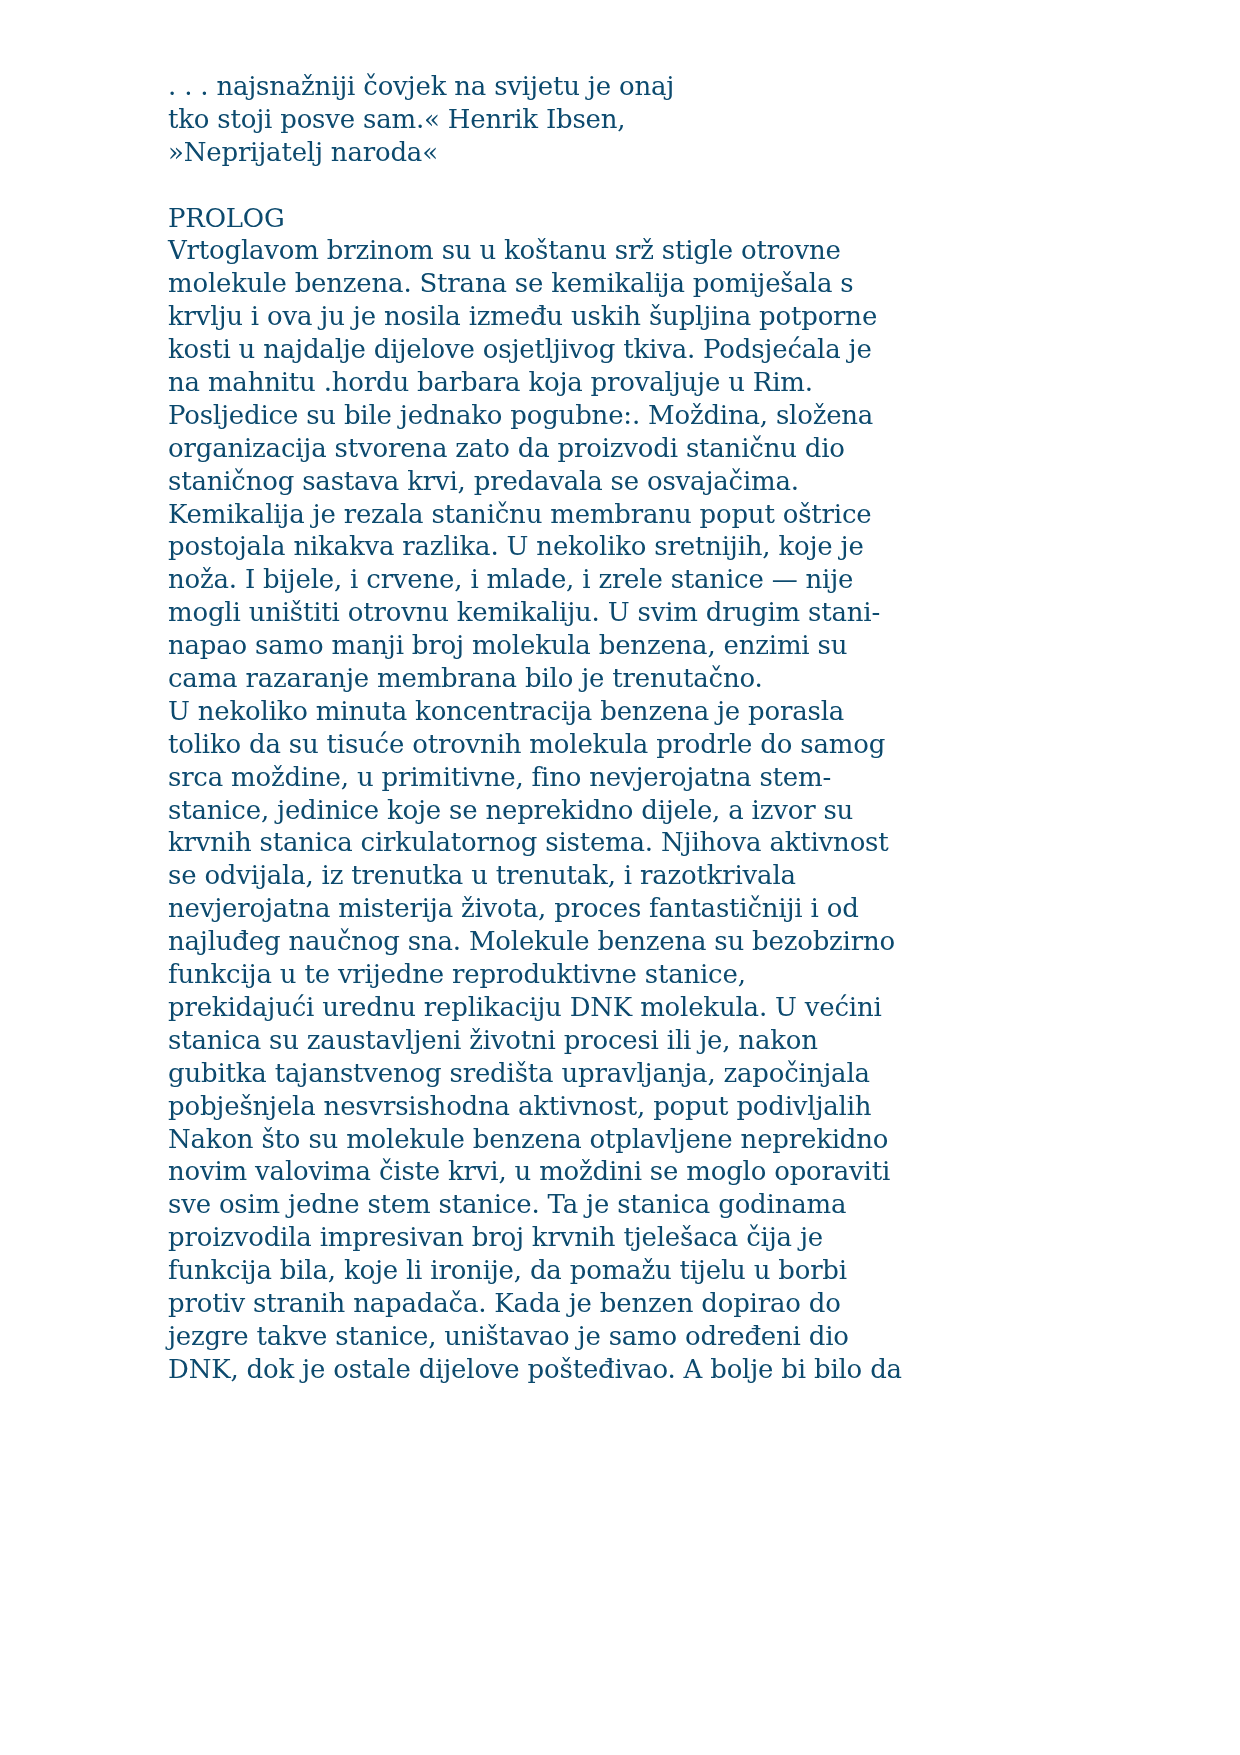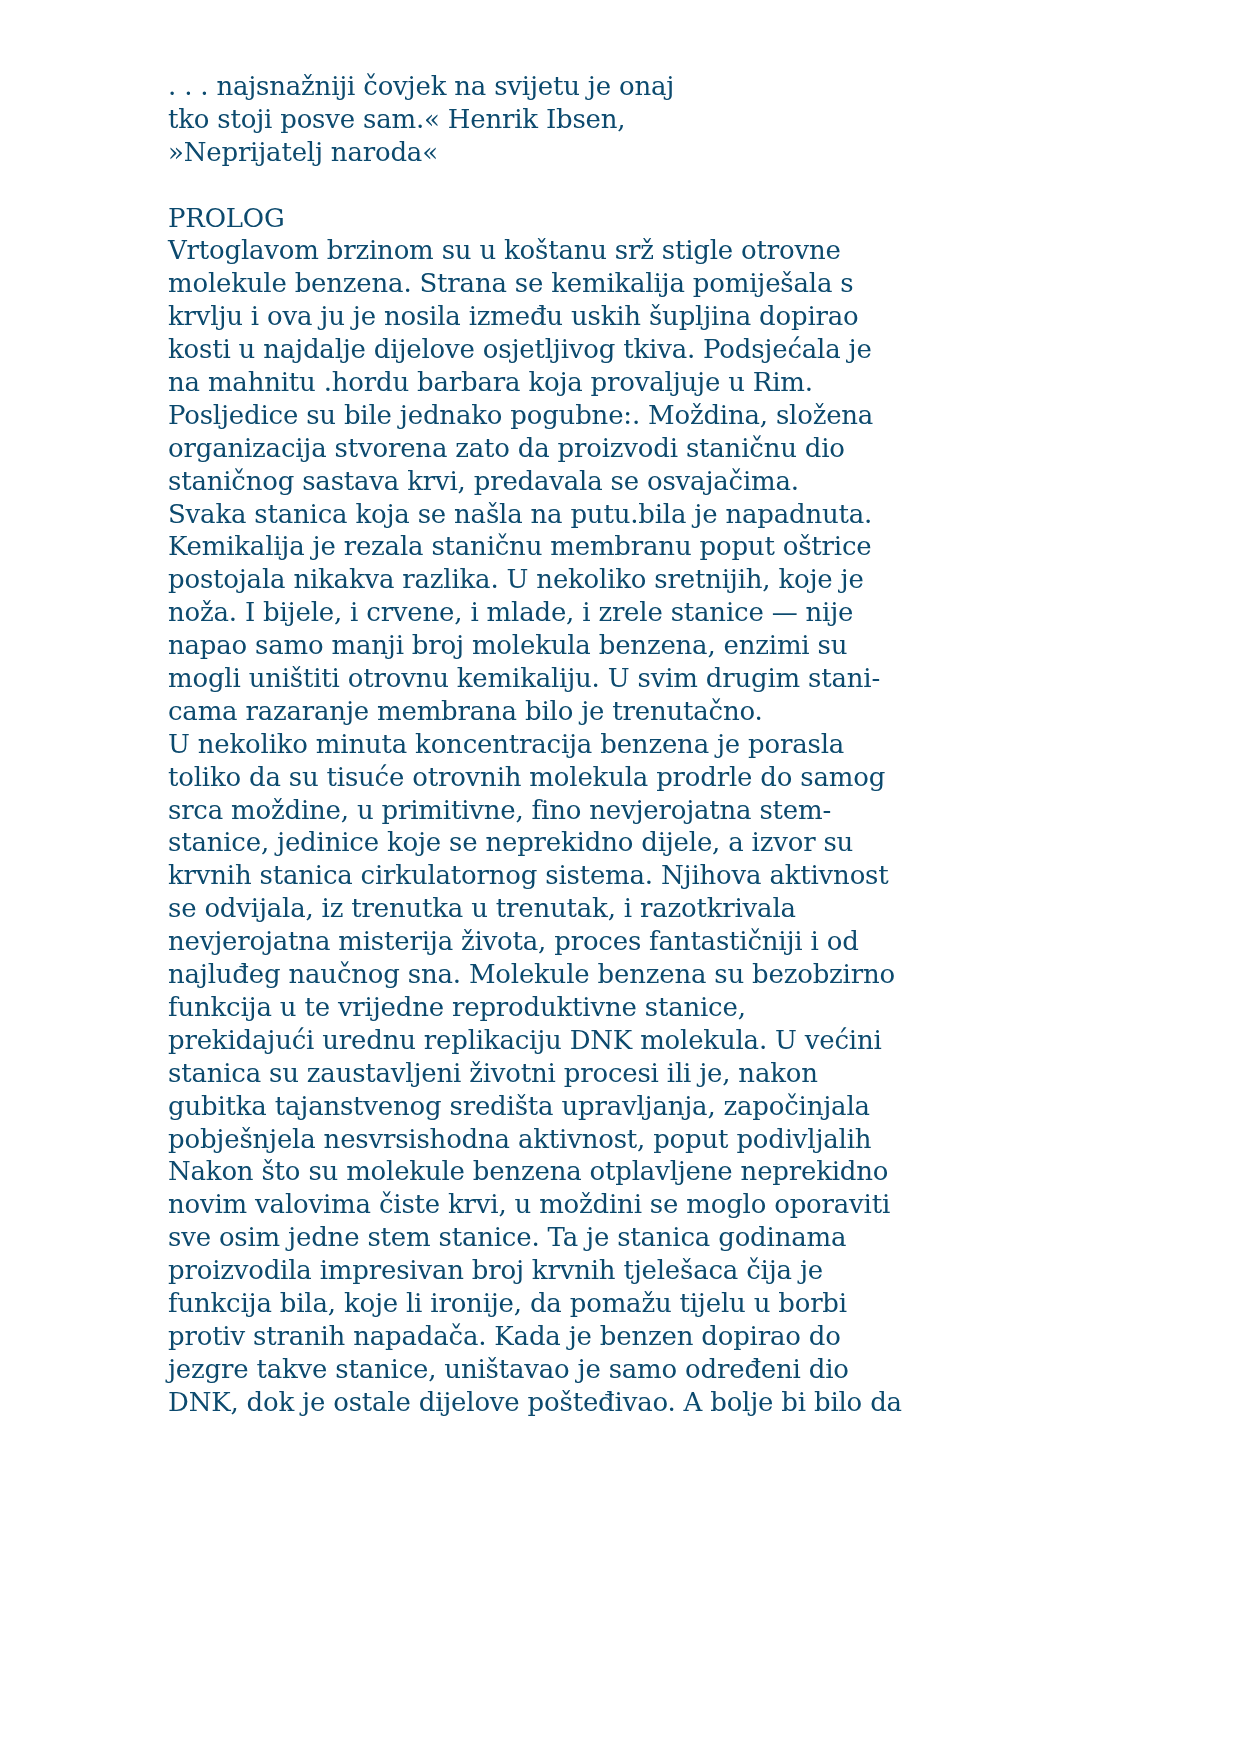--- a/index.html
+++ b/index.html
@@ -42,32 +42,31 @@
     <span class="line">. . . najsnažniji čovjek na svijetu je onaj</span>
     <span class="line">tko stoji posve sam.« Henrik Ibsen,</span>
     <span class="line">»Neprijatelj naroda«</span>
   </div>
   <span class="gap"></span>
   <div>
     <span class="line">PROLOG</span>
     <div>
       <span class="line">Vrtoglavom brzinom su u koštanu srž stigle otrovne</span>
       <span class="line">molekule benzena. Strana se kemikalija pomiješala s</span>
-      <span class="line">krvlju i ova ju je nosila između uskih šupljina dopirao</span>
+      <span class="line">krvlju i ova ju je nosila između uskih šupljina potporne</span>
       <span class="line">kosti u najdalje dijelove osjetljivog tkiva. Podsjećala je</span>
       <span class="line">na mahnitu .hordu barbara koja provaljuje u Rim.</span>
       <span class="line">Posljedice su bile jednako pogubne:. Moždina, složena</span>
       <span class="line">organizacija stvorena zato da proizvodi staničnu dio</span>
       <span class="line">staničnog sastava krvi, predavala se osvajačima.</span>
-      <span class="line">Svaka stanica koja se našla na putu.bila je napadnuta.</span>
       <span class="line">Kemikalija je rezala staničnu membranu poput oštrice</span>
       <span class="line">postojala nikakva razlika. U nekoliko sretnijih, koje je</span>
       <span class="line">noža. I bijele, i crvene, i mlade, i zrele stanice — nije</span>
+      <span class="line">mogli uništiti otrovnu kemikaliju. U svim drugim stani-</span>
       <span class="line">napao samo manji broj molekula benzena, enzimi su</span>
-      <span class="line">mogli uništiti otrovnu kemikaliju. U svim drugim stani-</span>
       <span class="line">cama razaranje membrana bilo je trenutačno.</span>
       <span class="line">U nekoliko minuta koncentracija benzena je porasla</span>
       <span class="line">toliko da su tisuće otrovnih molekula prodrle do samog</span>
       <span class="line">srca moždine, u primitivne, fino nevjerojatna stem-</span>
       <span class="line">stanice, jedinice koje se neprekidno dijele, a izvor su</span>
       <span class="line">krvnih stanica cirkulatornog sistema. Njihova aktivnost</span>
       <span class="line">se odvijala, iz trenutka u trenutak, i razotkrivala</span>
       <span class="line">nevjerojatna misterija života, proces fantastičniji i od</span>
       <span class="line">najluđeg naučnog sna. Molekule benzena su bezobzirno</span>
       <span class="line">funkcija u te vrijedne reproduktivne stanice,</span>

